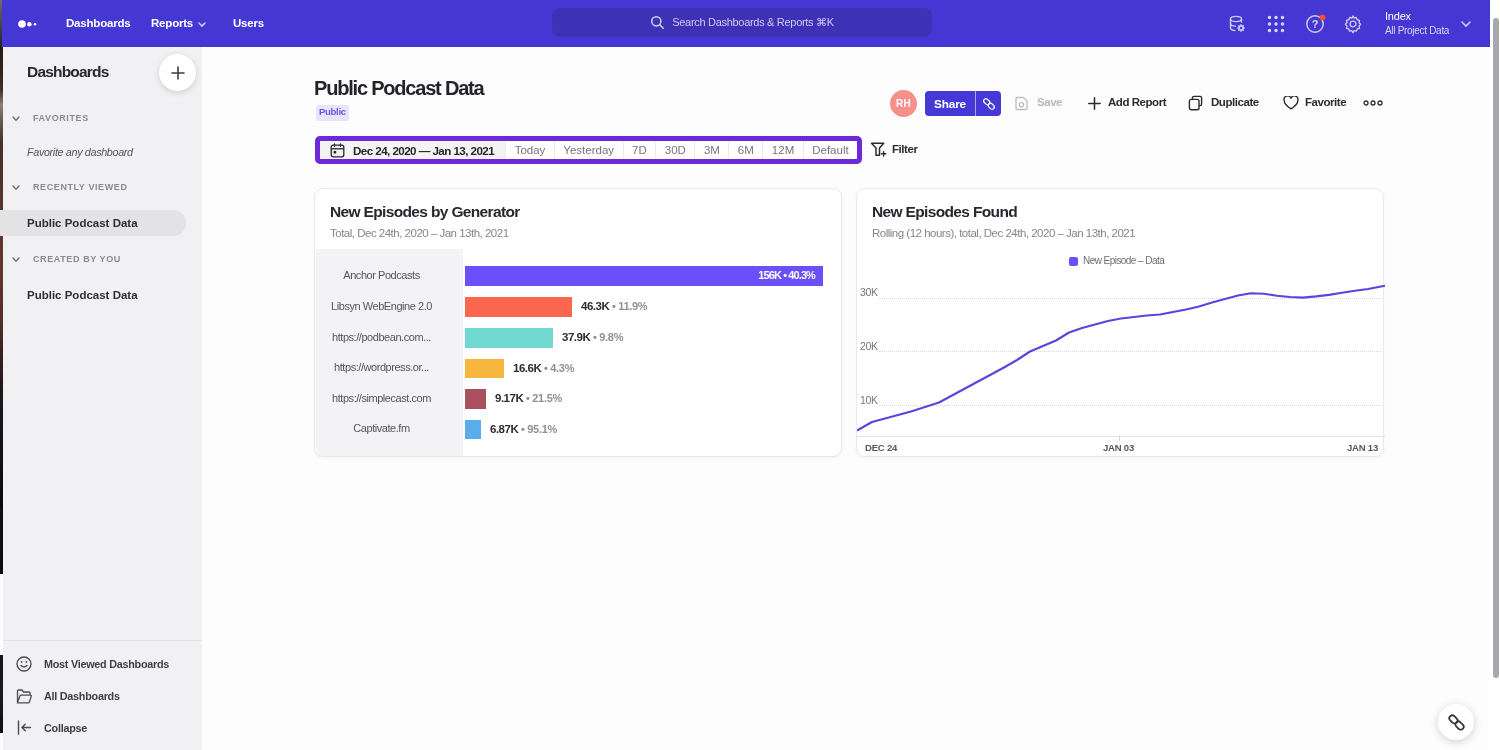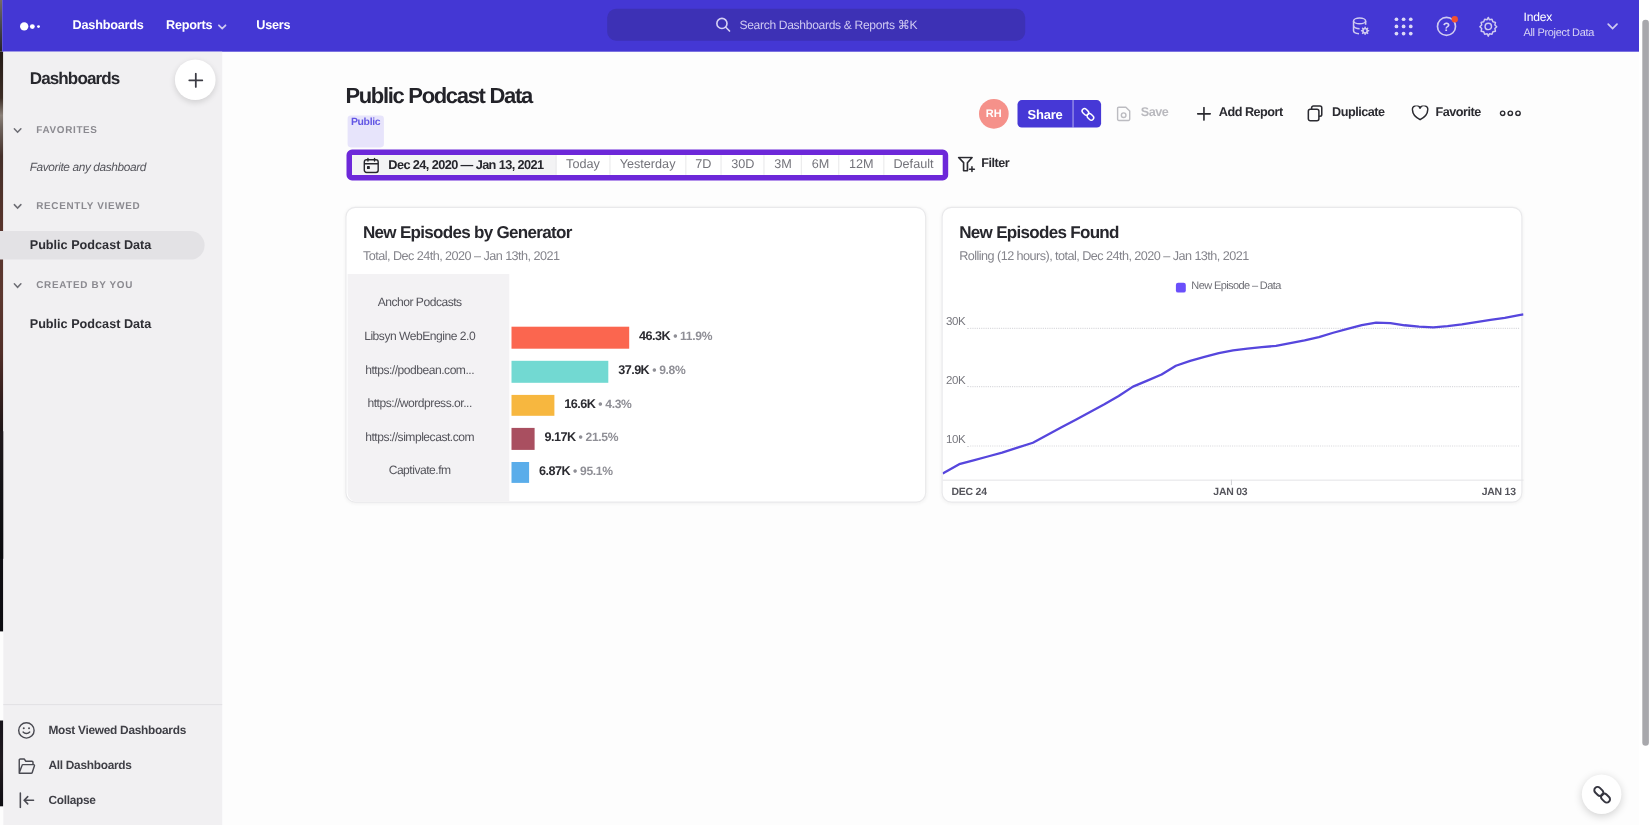--- a/index.html
+++ b/index.html
@@ -18,21 +18,21 @@
 
 #sidebar{left:3px;top:47px;width:199px;height:703px;background:#f1f0f2}
 #plus{left:159px;top:54px;width:37px;height:37px;border-radius:50%;background:#fff;box-shadow:0 2px 6px rgba(0,0,0,.14);display:flex;align-items:center;justify-content:center}
 .sect{position:absolute;left:33px;font-size:9px;font-weight:700;letter-spacing:.6px;color:#8b8a90}
 .chev{position:absolute;left:12px;width:8px;height:8px}
 .item{position:absolute;left:27px;font-size:11.5px;color:#33333a;white-space:nowrap}
 #selpill{left:0;top:210px;width:186px;height:26px;background:#e3e2e5;border-radius:0 13px 13px 0}
 .bitem{position:absolute;left:44px;font-size:10.8px;font-weight:700;letter-spacing:-.25px;color:#3f3f46;white-space:nowrap}
 
 #h1{left:314px;top:77px;font-size:20px;font-weight:700;color:#232329;letter-spacing:-1.2px}
-#badge{left:316px;top:105px;height:29px;padding:0 3px;background:#e7e4fb;border-radius:3px;color:#6356e4;font-size:9.5px;font-weight:700;letter-spacing:-.3px;line-height:14.5px}
+#badge{left:316px;top:105px;height:16px;padding:0 3px;background:#e7e4fb;border-radius:3px;color:#6356e4;font-size:9.5px;font-weight:700;letter-spacing:-.3px;line-height:14.5px}
 
 #avatar{left:890px;top:90px;width:27px;height:27px;border-radius:50%;background:#f5918a;color:#fff;font-size:10px;letter-spacing:.2px;font-weight:700;display:flex;align-items:center;justify-content:center}
 #share{left:925px;top:91px;width:76px;height:25px;background:#4638d6;border-radius:4px;color:#fff;display:flex}
 .acttxt{font-size:11.5px;font-weight:700;letter-spacing:-.45px;color:#2b2b31;white-space:nowrap}
 .graytxt{font-size:11.5px;font-weight:700;letter-spacing:-.45px;color:#b9b9be}
 
 #datebar{left:315px;top:136px;height:28px;background:#fff;border:5px solid #6d28d9;border-radius:5px;display:flex;align-items:stretch;overflow:hidden}
 .dseg{display:flex;align-items:center;padding:0 8.5px;border-right:1px solid #eaeaec;font-size:11.5px;color:#74747b;white-space:nowrap}
 
 .card{position:absolute;top:188px;width:528px;height:269px;background:#fff;border:1px solid #e9e9eb;border-radius:9px;box-shadow:0 1px 3px rgba(30,30,40,.05)}
@@ -221,20 +221,23 @@
 <div class="card" style="left:314px">
   <div class="ctitle">New Episodes by Generator</div>
   <div class="csub">Total, Dec 24th, 2020 – Jan 13th, 2021</div>
   <div class="abs" style="left:1px;top:60px;width:147px;height:207px;background:#f3f2f4;border-radius:0 0 0 8px"></div>
   <div class="blabel" style="top:80px">Anchor Podcasts</div>
   <div class="blabel" style="top:111px">Libsyn WebEngine 2.0</div>
   <div class="blabel" style="top:142px">https://podbean.com...</div>
   <div class="blabel" style="top:172px">https://wordpress.or...</div>
   <div class="blabel" style="top:203px">https://simplecast.com</div>
   <div class="blabel" style="top:233px">Captivate.fm</div>
+  <div class="bar" style="top:77px;width:358px;background:#6a4ffb">
+      <span style="position:absolute;right:8px;top:3px;color:#fff;font-size:11px;font-weight:700;letter-spacing:-.9px">156K • 40.3%</span>
+    </div>
   <div class="bar" style="top:108px;width:107px;background:#fb664f"></div>
   <div class="bar" style="top:139px;width:88px;background:#72d9d2"></div>
   <div class="bar" style="top:169.5px;width:39px;background:#f7b73f"></div>
   <div class="bar" style="top:200px;width:21px;background:#a94f60"></div>
   <div class="bar" style="top:230.5px;width:16px;background:#5aadea"></div>
   <div class="bval" style="top:111px;left:266px">46.3K<span class="bpct"> • 11.9%</span></div>
   <div class="bval" style="top:142px;left:247px">37.9K<span class="bpct"> • 9.8%</span></div>
   <div class="bval" style="top:172.5px;left:198px">16.6K<span class="bpct"> • 4.3%</span></div>
   <div class="bval" style="top:203px;left:180px">9.17K<span class="bpct"> • 21.5%</span></div>
   <div class="bval" style="top:233.5px;left:175px">6.87K<span class="bpct"> • 95.1%</span></div>

